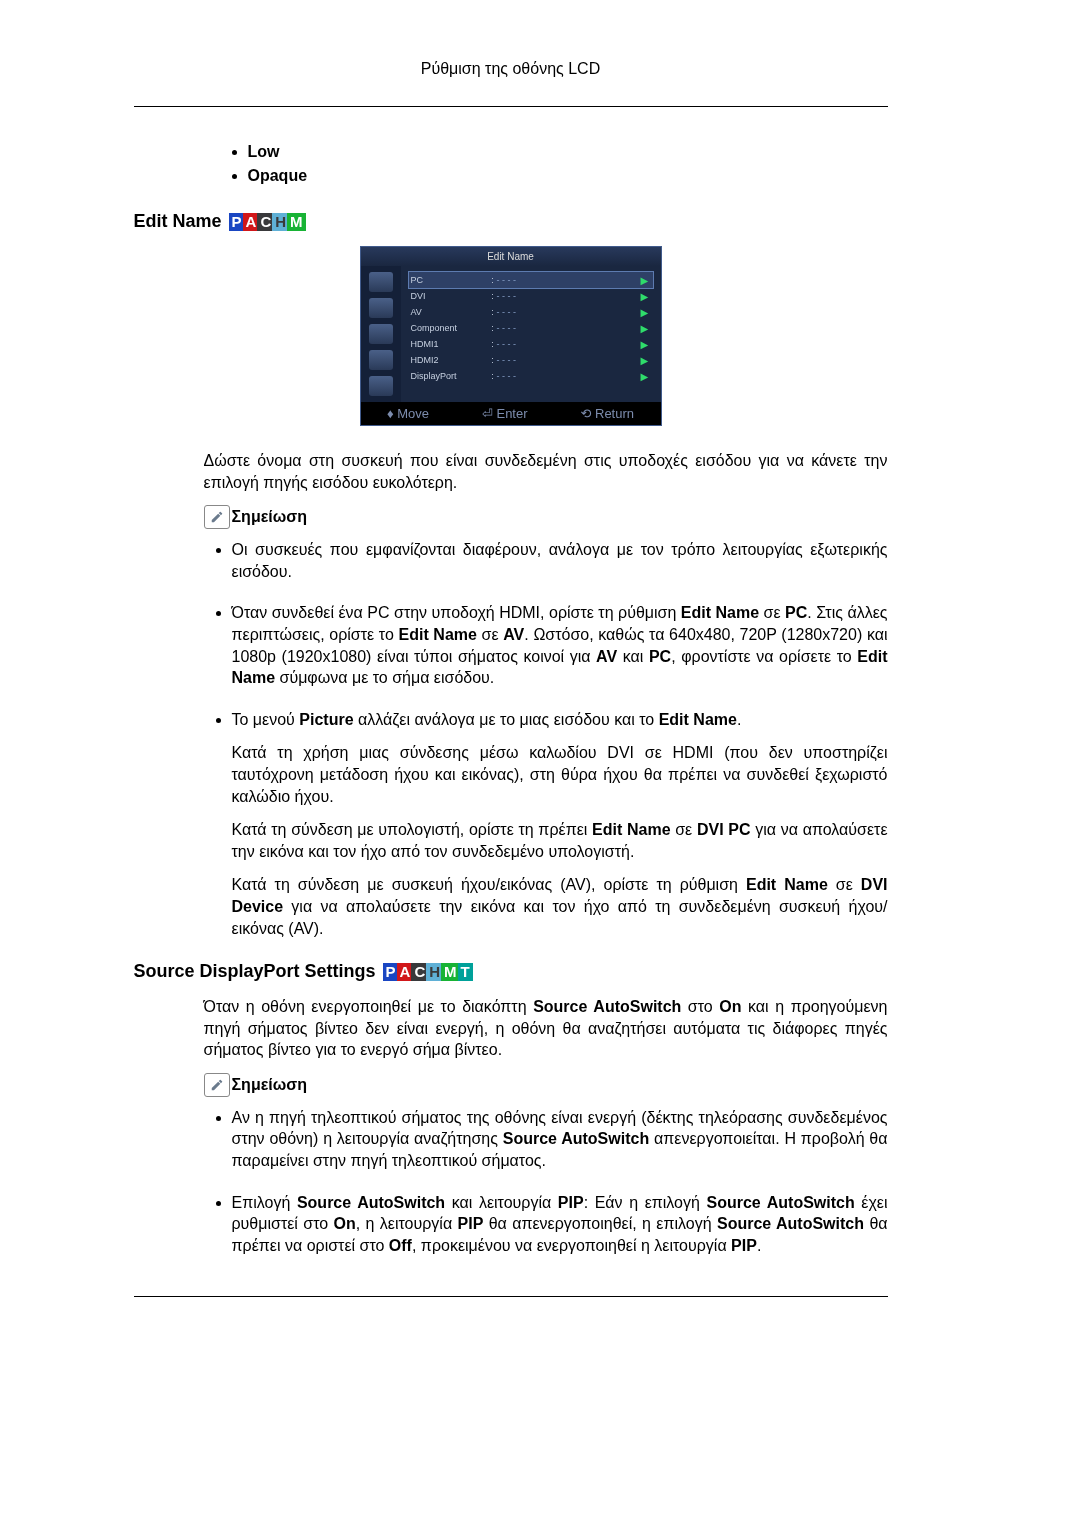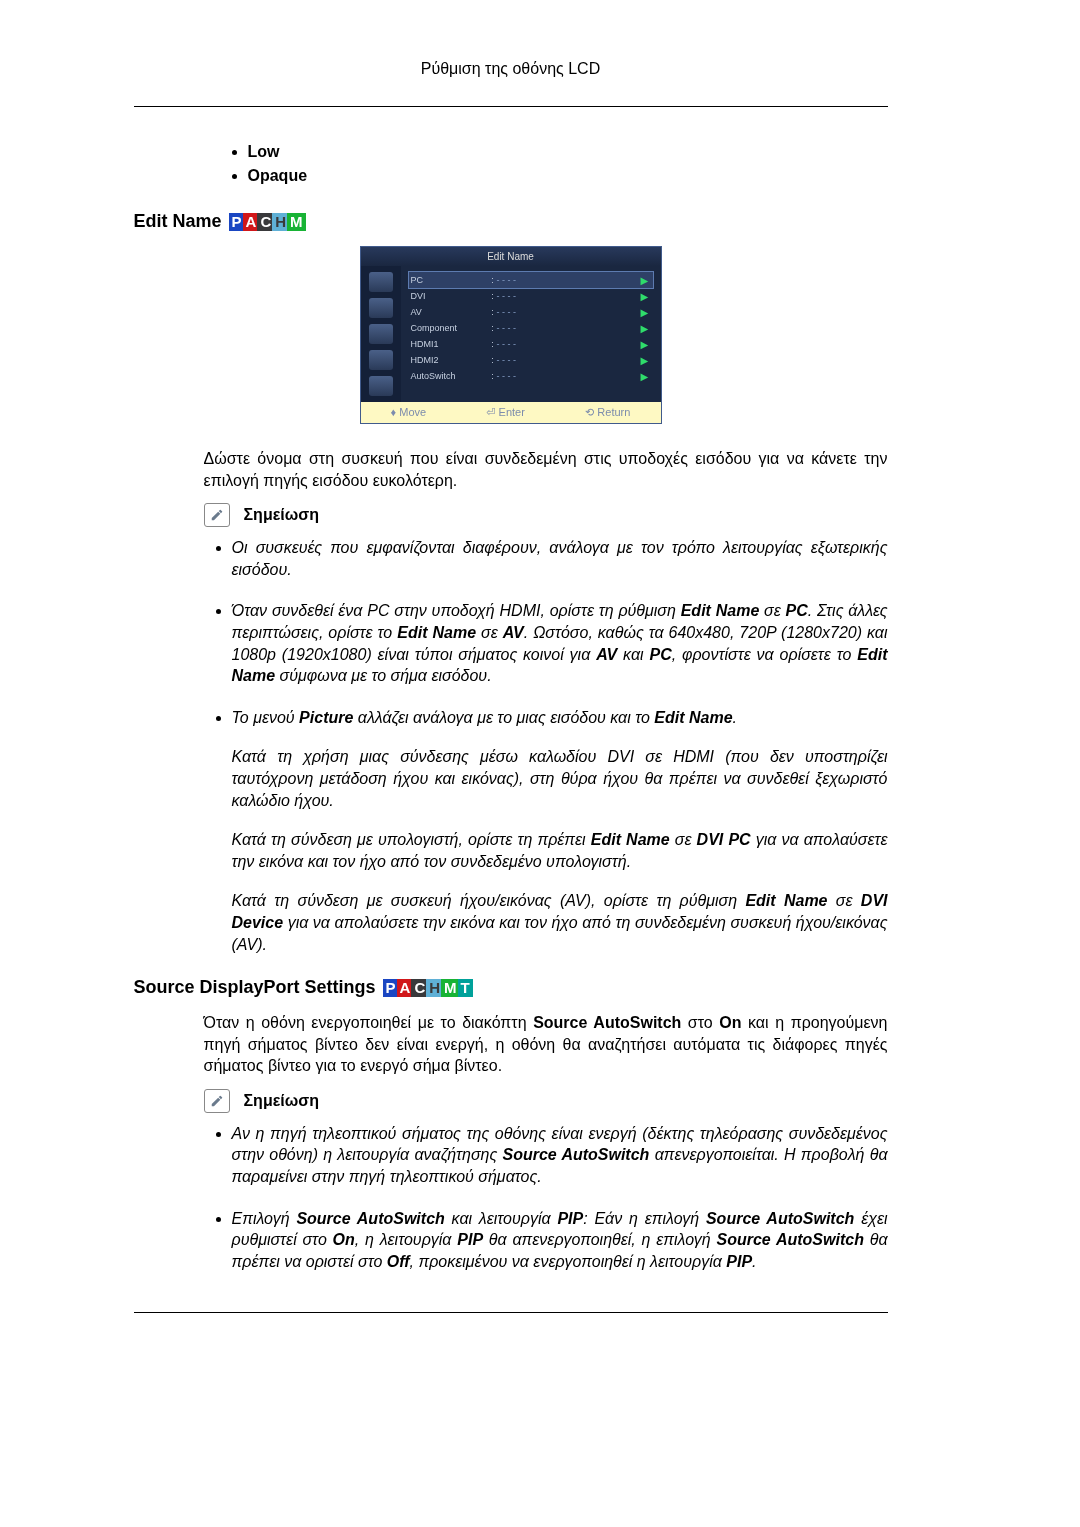--- a/index.html
+++ b/index.html
@@ -98,36 +98,36 @@
     margin: -1px;
   }
   .osd-label { flex: 0 0 78px; padding-left: 2px; }
   .osd-colon { flex: 0 0 8px; text-align: center; }
   .osd-val { flex: 1; color: #88a0c8; }
   .osd-arrow { flex: 0 0 12px; color: #2fdc6b; font-size: 10px; }
   .osd-footer {
     display: flex;
     justify-content: space-around;
     padding: 4px 0;
-    background: #fef9c3;
-    font-size: 11px;
+    background: #000000;
+    font-size: 13px;
     color: #7c8cad;
   }
   .content-block {
     margin-left: 70px;
     text-align: justify;
     line-height: 1.35;
   }
   .content-block p {
     margin: 12px 0;
   }
   .note-row {
     display: flex;
     align-items: center;
-    gap: 14px;
+    gap: 2px;
     font-weight: bold;
     margin: 8px 0 4px 0;
   }
   .note-icon {
     width: 24px;
     height: 22px;
     border: 1px solid #888;
     border-radius: 3px;
     display: flex;
     align-items: center;
@@ -136,24 +136,23 @@
   .note-icon svg { width: 14px; height: 14px; }
   ul.body-bullets {
     list-style: disc;
     padding-left: 28px;
     margin: 6px 0 20px 0;
   }
   ul.body-bullets li {
     margin: 10px 0 20px 0;
     text-align: justify;
     line-height: 1.35;
-    font-style: italic;
   }
   .sub-para {
-    margin-top: 18px;
+    margin-top: 12px;
     text-align: justify;
   }
   .badge {
     display: inline-block;
     font-weight: bold;
     font-size: 15px;
     color: #fff;
     padding: 1px 3px;
     margin: 0 -1px;
     line-height: 1.1;
@@ -227,21 +226,21 @@
             <span class="osd-val">- - - -</span>
             <span class="osd-arrow">▶</span>
           </div>
           <div class="osd-row">
             <span class="osd-label">HDMI2</span>
             <span class="osd-colon">:</span>
             <span class="osd-val">- - - -</span>
             <span class="osd-arrow">▶</span>
           </div>
           <div class="osd-row">
-            <span class="osd-label">AutoSwitch</span>
+            <span class="osd-label">DisplayPort</span>
             <span class="osd-colon">:</span>
             <span class="osd-val">- - - -</span>
             <span class="osd-arrow">▶</span>
           </div>
         </div>
     </div>
     <div class="osd-footer">
       <span>♦ <span>Move</span></span>
       <span>⏎ <span>Enter</span></span>
       <span>⟲ <span>Return</span></span>

